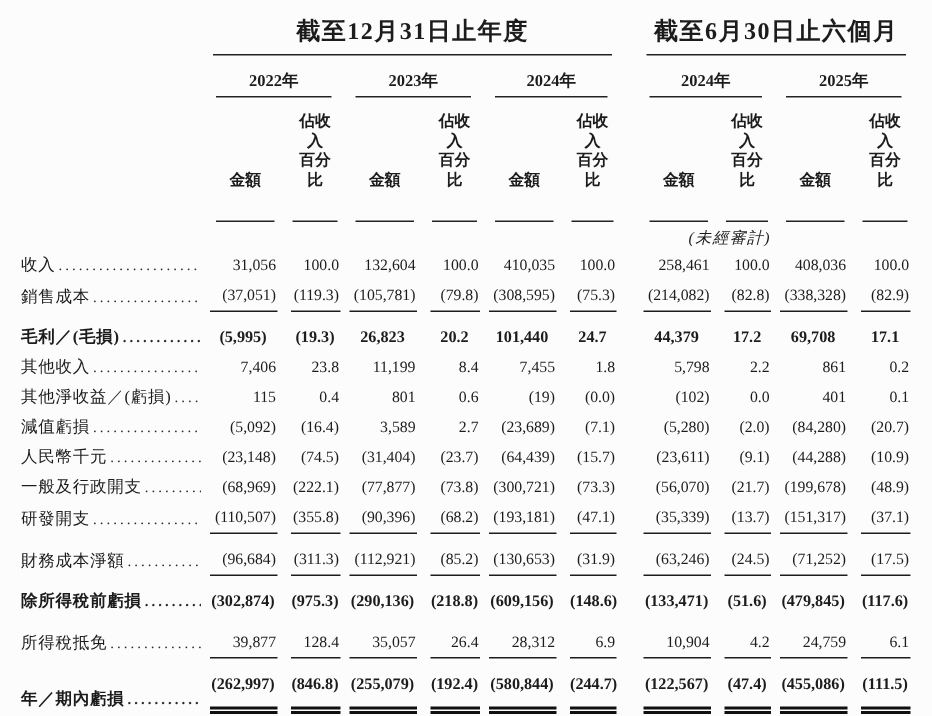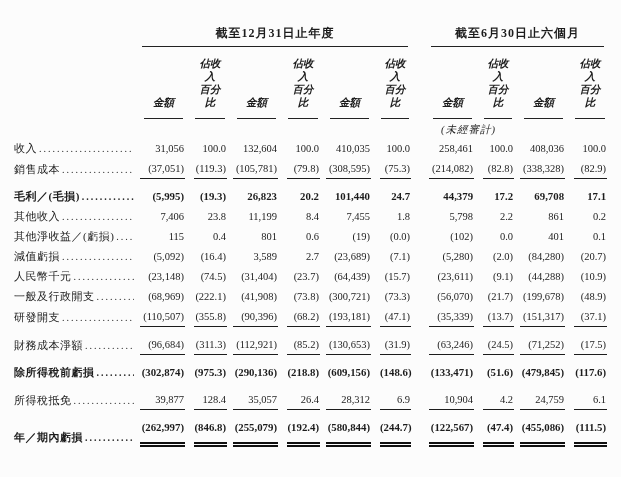--- a/index.html
+++ b/index.html
@@ -17,42 +17,42 @@
   col.c-amt   { width: 51px; }
   col.c-pct   { width: 42px; }
   col.c-pct3  { width: 40px; }
   col.c-gap   { width: 12px; }
 
   th { font-weight: bold; padding: 0; vertical-align: bottom; font-size: 11px; }
   .gline, .yline, .cline {
     display: block; text-align: center;
     border-bottom: 1px solid #222;
   }
-  .gline { padding: 1px 0 4px; margin: 14px 3px 0 8px; letter-spacing: 1px; font-size: 12px; }
+  .gline { padding: 1px 0 4px; margin: 0 3px 0 8px; letter-spacing: 1px; font-size: 16px; }
   .yline { padding: 9px 0 3px; margin: 0 6px 0 10px; font-size: 11px; }
-  .cline { padding: 10px 0 9px; margin: 0 2px 0 10px; font-size: 10.5px; line-height: 13px; font-style: italic; }
+  .cline { padding: 10px 0 20px; margin: 0 2px 0 10px; font-size: 10.5px; line-height: 13px; }
   .note  { font-style: italic; font-weight: normal; text-align: center;
            font-size: 10.5px; letter-spacing: 1px; padding: 7px 0 1px; }
-  .note2 { padding: 4px 0 1px; }
+  .note2 { padding: 4px 0 1px; text-align: right; }
   .blank { border: 0; }
 
   tbody td { font-size: 10.5px; line-height: 13px; padding: 0 0 0 6px;
              vertical-align: bottom; white-space: nowrap; }
   td.lbl { padding: 0; }
   .lbl-in { display: flex; align-items: baseline; padding: 4px 0 3px; }
   .lbl-in .t { font-size: 11px; letter-spacing: 0.5px; white-space: nowrap; }
   .leader { flex: 1; overflow: hidden; white-space: nowrap; color: #2a2a2a; }
   .leader::after { content: "......................................................"; letter-spacing: 2px; margin-left: 2px; font-size: 10px; }
   td.num, td.pct { text-align: right; }
   td.pct { padding-left: 9px; }
   .v { display: block; padding: 4px 1px 3px 0; }
   tr.ul .v  { border-bottom: 1px solid #1c1c1c; }
   tr.dul .v { border-bottom: 5px double #101010; padding-bottom: 8px; }
   tr.b  { font-weight: bold; }
-  tr.b td { font-size: 10.8px; }
+  tr.b td { font-size: 10.8px; text-align: center; }
   tr.sp td { padding-top: 7px; }
   td.gapc { padding: 0; }
 </style>
 </head>
 <body>
 
 <div class="sheet">
 <table>
   <colgroup>
     <col class="c-label">
@@ -74,20 +74,39 @@
       <th colspan="6">
             <span class="gline">截至12月31日止年度</span>
           </th>
       <th class="blank"></th>
       <th colspan="4">
             <span class="gline">截至6月30日止六個月</span>
           </th>
     </tr>
     <tr>
       <th class="blank"></th>
+      <th colspan="2">
+            <span class="yline">2022年</span>
+          </th>
+      <th colspan="2">
+            <span class="yline">2023年</span>
+          </th>
+      <th colspan="2">
+            <span class="yline">2024年</span>
+          </th>
+      <th class="blank"></th>
+      <th colspan="2">
+            <span class="yline">2024年</span>
+          </th>
+      <th colspan="2">
+            <span class="yline">2025年</span>
+          </th>
+    </tr>
+    <tr>
+      <th class="blank"></th>
       <th>
             <span class="cline">金額</span>
           </th>
       <th>
             <span class="cline"><span>佔收入</span><br><span>百分比</span></span>
           </th>
       <th>
             <span class="cline">金額</span>
           </th>
       <th>
@@ -400,21 +419,21 @@
               <span class="leader"></span>
             </div>
           </td>
       <td class="num">
             <span class="v">(68,969)</span>
           </td>
       <td class="pct">
             <span class="v">(222.1)</span>
           </td>
       <td class="num">
-            <span class="v">(41,908)</span>
+            <span class="v">(77,877)</span>
           </td>
       <td class="pct">
             <span class="v">(73.8)</span>
           </td>
       <td class="num">
             <span class="v">(300,721)</span>
           </td>
       <td class="pct">
             <span class="v">(73.3)</span>
           </td>

